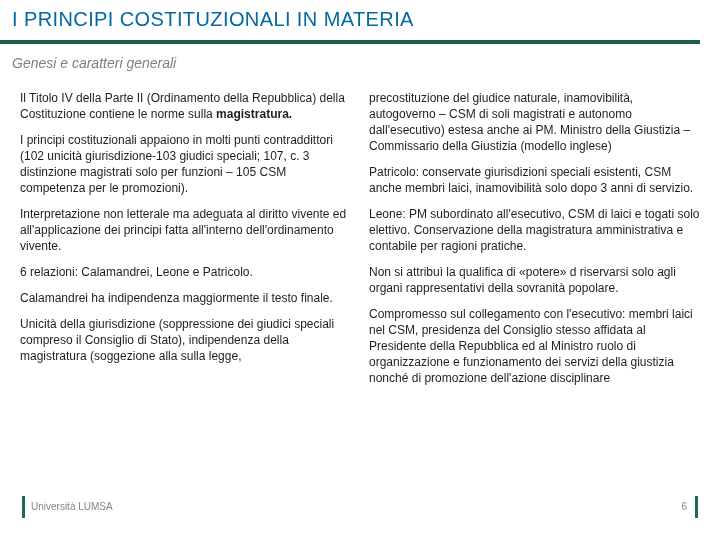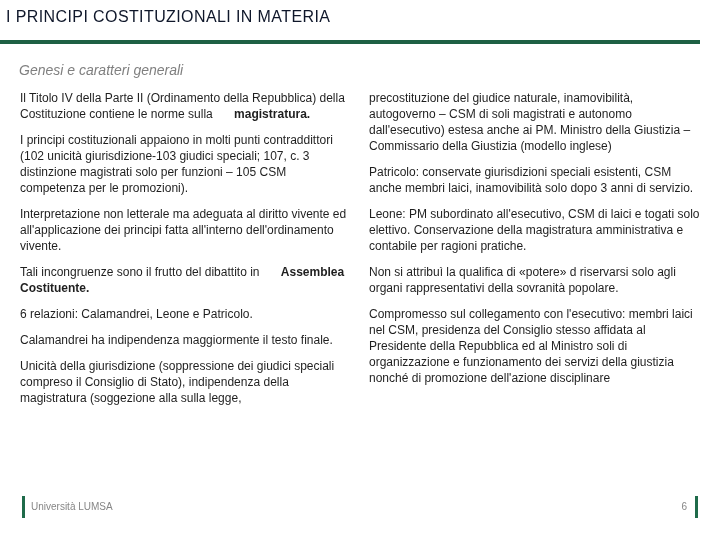--- a/index.html
+++ b/index.html
@@ -10,42 +10,42 @@
   .slide {
     position: relative;
     width: 720px;
     height: 540px;
     background: #ffffff;
     font-family: "Liberation Sans", sans-serif;
     overflow: hidden;
   }
   .slide-title {
     position: absolute;
-    left: 6px;
+    left: 12px;
     top: 8px;
     margin: 0;
-    font-size: 16px;
+    font-size: 20px;
     font-weight: normal;
     letter-spacing: 0.4px;
-    color: #0f172a;
+    color: #0369a1;
     white-space: nowrap;
   }
   .title-rule {
     position: absolute;
     left: 0;
     top: 40px;
     width: 700px;
     height: 4px;
     background: #1e6044;
   }
   .slide-subtitle {
     position: absolute;
     left: 12px;
     top: 55px;
-    margin: 7px;
+    margin: 0;
     font-size: 14px;
     font-weight: normal;
     font-style: italic;
     color: #7f7f7f;
   }
   .columns {
     position: absolute;
     left: 20px;
     top: 90px;
     width: 682px;
@@ -56,21 +56,20 @@
     width: 332px;
   }
   .col p {
     margin: 0 0 10px 0;
     font-size: 12px;
     line-height: 16px;
     color: #1f1f1f;
   }
   .col p strong {
     font-weight: bold;
-    margin-left: 18px;
   }
   .footer-bar {
     position: absolute;
     width: 3px;
     height: 22px;
     background: #1f6b4a;
   }
   .footer-bar.left  { left: 22px;  top: 496px; }
   .footer-bar.right { left: 695px; top: 496px; }
   .footer-institution {
@@ -97,32 +96,31 @@
   <h1 class="slide-title">I PRINCIPI COSTITUZIONALI IN MATERIA</h1>
   <div class="title-rule"></div>
   <h2 class="slide-subtitle">Genesi e caratteri generali</h2>
 
   <div class="columns">
 
     <div class="col">
       <p><span>Il Titolo IV della Parte II (Ordinamento della Repubblica) della Costituzione contiene le norme sulla </span><strong>magistratura.</strong></p>
       <p><span>I principi costituzionali appaiono in molti punti contraddittori (102 unicità giurisdizione-103 giudici speciali; 107, c. 3 distinzione magistrati solo per funzioni – 105  CSM competenza per le promozioni).</span></p>
       <p><span>Interpretazione non letterale ma adeguata al diritto vivente ed all'applicazione dei principi fatta all'interno dell'ordinamento vivente.</span></p>
-      <p><span>Tali incongruenze sono il frutto del dibattito in </span><strong>Assemblea Costituente.</strong></p>
       <p><span>6 relazioni: Calamandrei, Leone e Patricolo.</span></p>
       <p><span>Calamandrei ha indipendenza maggiormente il testo finale.</span></p>
       <p><span>Unicità della giurisdizione (soppressione dei giudici speciali compreso il Consiglio di Stato), indipendenza della magistratura (soggezione alla sulla legge,</span></p>
     </div>
 
     <div class="col">
       <p><span>precostituzione del giudice naturale, inamovibilità, autogoverno – CSM di soli magistrati e autonomo dall'esecutivo) estesa anche ai PM. Ministro della Giustizia – Commissario della Giustizia (modello inglese)</span></p>
       <p><span>Patricolo: conservate giurisdizioni speciali esistenti, CSM anche membri laici, inamovibilità solo dopo 3 anni di servizio.</span></p>
       <p><span>Leone: PM subordinato all'esecutivo, CSM di laici e togati solo elettivo. Conservazione della magistratura amministrativa e contabile per ragioni pratiche.</span></p>
       <p><span>Non si attribuì la qualifica di «potere» d riservarsi solo agli organi rappresentativi della sovranità popolare.</span></p>
-      <p><span>Compromesso sul collegamento con l'esecutivo: membri laici nel CSM, presidenza del Consiglio stesso affidata al Presidente della Repubblica ed al  Ministro soli di organizzazione e funzionamento dei servizi della giustizia nonché di promozione dell'azione disciplinare</span></p>
+      <p><span>Compromesso sul collegamento con l'esecutivo: membri laici nel CSM, presidenza del Consiglio stesso affidata al Presidente della Repubblica ed al  Ministro ruolo di organizzazione e funzionamento dei servizi della giustizia nonché di promozione dell'azione disciplinare</span></p>
     </div>
 
   </div>
 
   <div class="footer-bar left"></div>
   <div class="footer-institution">Università LUMSA</div>
   <div class="footer-page-number">6</div>
   <div class="footer-bar right"></div>
 
 </div>

